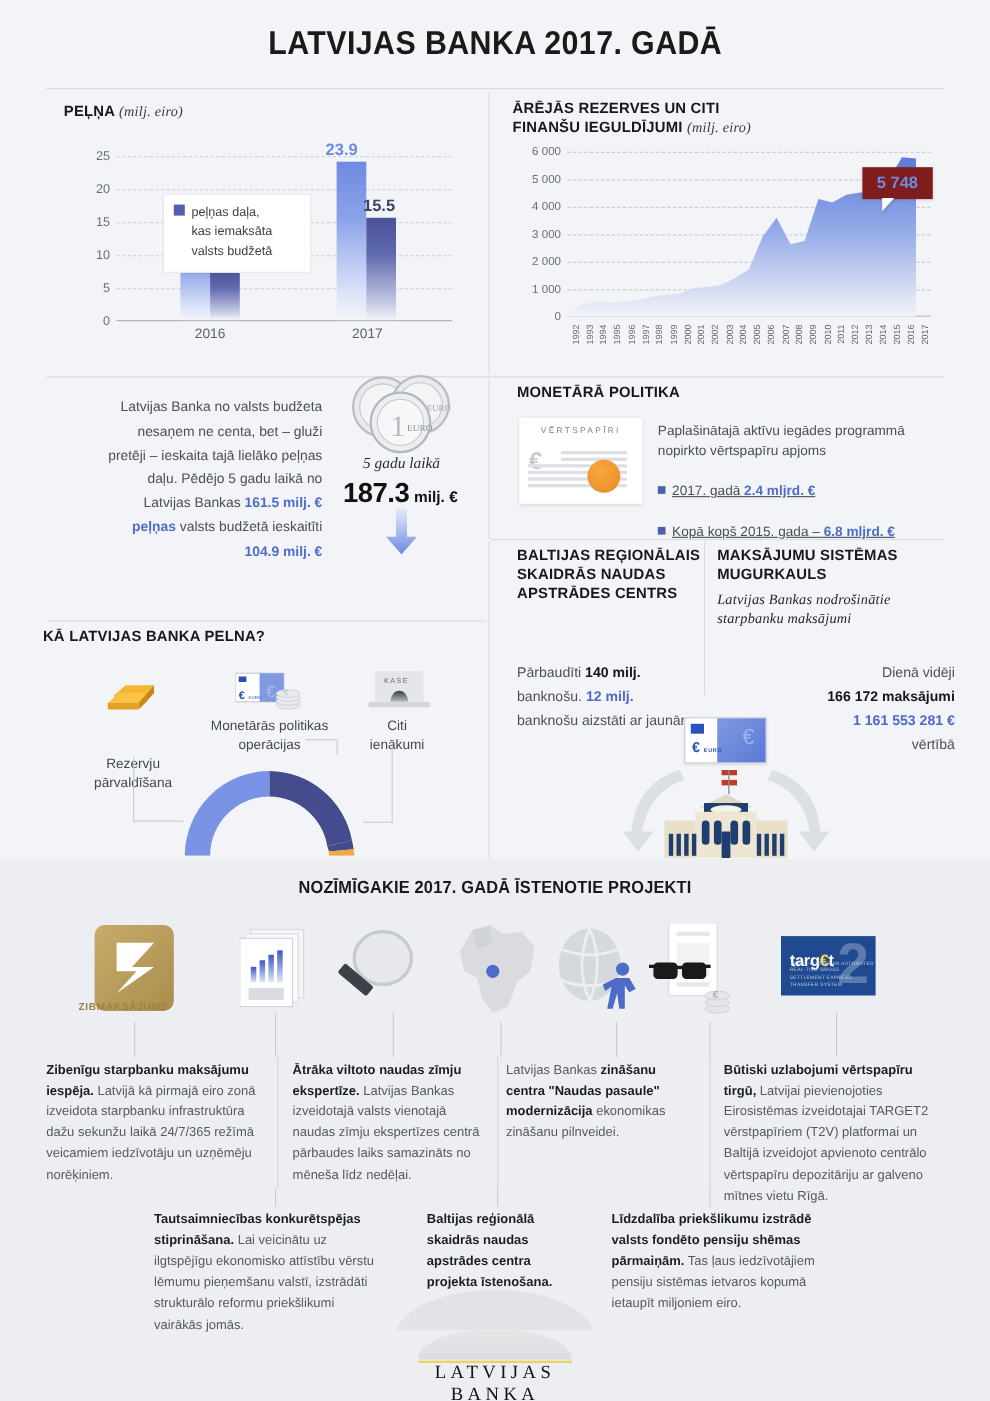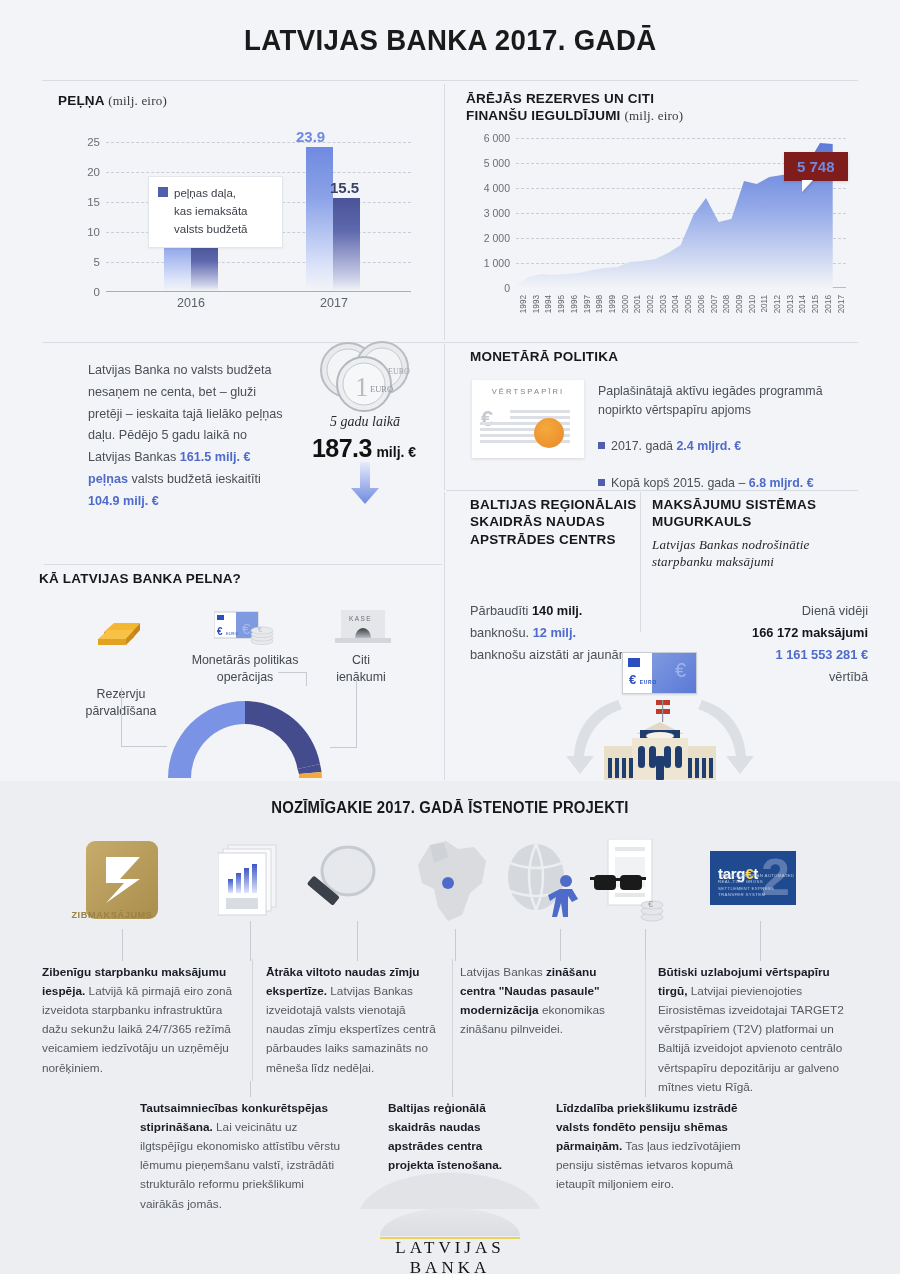--- a/index.html
+++ b/index.html
@@ -21,21 +21,21 @@
     font-size: 30px; font-weight: bold; letter-spacing: .4px;
     color: #1a1a1a; transform: scaleX(.92);
   }
   .hr { position: absolute; left: 42px; width: 816px; height: 1px; background: #d8dce2; }
 
   
   .sec-head {
     font-size: 13.5px; font-weight: bold; color: #17181c;
     letter-spacing: .2px; line-height: 1.28;
   }
-  .sec-head .sub { font-weight: normal; font-family: "Liberation Serif", serif; font-size: 13px; color:#3a3a3a; }
+  .sec-head .sub { font-weight: normal; font-style: italic; font-family: "Liberation Serif", serif; font-size: 13px; color:#3a3a3a; }
   .accent { color: #4f6bc9; font-weight: bold; }
   .bold { font-weight: bold; color:#14161c; }
 
   
   #profit-panel { position: absolute; left: 42px; top: 92px; width: 380px; height: 235px; }
   #profit-title { position:absolute; left:16px; top:0; }
   .bchart { position: absolute; left: 24px; top: 38px; width: 348px; height: 190px; }
   .by-axis { position:absolute; left:0; top:0; width: 34px; height: 162px; }
   .by-axis span {
     position:absolute; right:0; font-size: 11.5px; color:#6a6e76; transform: translateY(-50%);
@@ -75,21 +75,21 @@
     position:absolute; left: 318px; top: 16px; background:#7f1d1d; padding: 6px 13px;
     box-shadow: 0 1px 3px rgba(0,0,0,.13); font-size:15px; font-weight:bold; color:#6f8ae0;
   }
   .callout:after {
     content:""; position:absolute; left: 18px; bottom:-11px; width:0; height:0;
     border-left: 11px solid #fff; border-bottom: 12px solid transparent; border-right: 6px solid transparent;
     filter: drop-shadow(1px 2px 1px rgba(0,0,0,.10));
   }
 
   
-  #budget-text { position:absolute; left: 88px; top: 360px; width: 205px; font-size: 12.6px; color:#4b4f57; line-height: 1.73; }
+  #budget-text { position:absolute; left: 88px; top: 360px; width: 205px; font-size: 12.6px; color:#4b4f57; line-height: 1.73; text-align: right; }
   #coins { position:absolute; left: 310px; top: 340px; width: 110px; height: 75px; }
   #five-years { position:absolute; left: 303px; top: 414px; width:124px; text-align:center;
       font-family:"Liberation Serif", serif; font-style:italic; font-size:14px; color:#2b2b2b; }
   #big-amount { position:absolute; left: 288px; top: 434px; width:152px; text-align:center; color:#111; }
   #big-amount .n { font-size: 25px; font-weight:bold; letter-spacing:-.5px; }
   #big-amount .u { font-size: 14px; font-weight:bold; }
   #arrow-down { position:absolute; left: 350px; top: 462px; width: 30px; height: 42px; }
   #wallet { position:absolute; left: 318px; top: 500px; width: 92px; height: 70px; }
   .wallet-body {
     width:92px; height:70px; border-radius: 5px;
@@ -110,21 +110,21 @@
   
   #monetary { position:absolute; left: 470px; top: 348px; width: 400px; }
   #mon-card { position:absolute; left: 2px; top: 32px; width: 112px; height: 78px; background:#fff;
      box-shadow:0 1px 3px rgba(0,0,0,.12); padding: 7px; }
   #mon-card .vp { font-size: 7.6px; letter-spacing: 2.1px; color:#7d818a; text-align:center; }
   #mon-card .eu { position:absolute; left: 9px; top: 26px; font-size: 22px; color:#c7cad0; font-weight:bold; }
   .ml { position:absolute; right: 8px; height: 2.5px; background:#dcdfe4; }
   #mon-card .blob { position:absolute; right: 20px; bottom: 10px; width: 30px; height: 30px; border-radius:50%;
      background: radial-gradient(circle at 40% 35%, #f6a93c, #e8892a); }
   #mon-text { position:absolute; left: 128px; top: 34px; width: 270px; font-size: 12.4px; color:#4b4f57; line-height:1.55; }
-  #mon-text li { list-style:none; margin-top: 17px; }
+  #mon-text li { list-style:none; margin-top: 17px; text-decoration: underline; }
   .sq { display:inline-block; width:7px; height:7px; background:#4f5fad; margin-right:6px; vertical-align: 1px; }
 
   
   #cash-head { position:absolute; left: 470px; top: 496px; width: 170px; }
   #pay-head  { position:absolute; left: 652px; top: 496px; width: 215px; }
   #pay-head .it { font-family:"Liberation Serif", serif; font-style:italic; font-size: 13px; font-weight:normal; color:#24262c; line-height:1.35; display:block; margin-top:5px;}
   #cash-text { position:absolute; left: 470px; top: 600px; width: 165px; font-size: 12.8px; color:#4b4f57; line-height:1.72; }
   #pay-text  { position:absolute; left: 690px; top: 600px; width: 178px; font-size: 12.8px; color:#4b4f57; line-height:1.72; text-align:right; }
   .vdiv { position:absolute; width:1px; background:#d8dce2; }
   #banknote { position:absolute; left: 622px; top: 652px; width: 75px; height: 42px; background:#fff;

